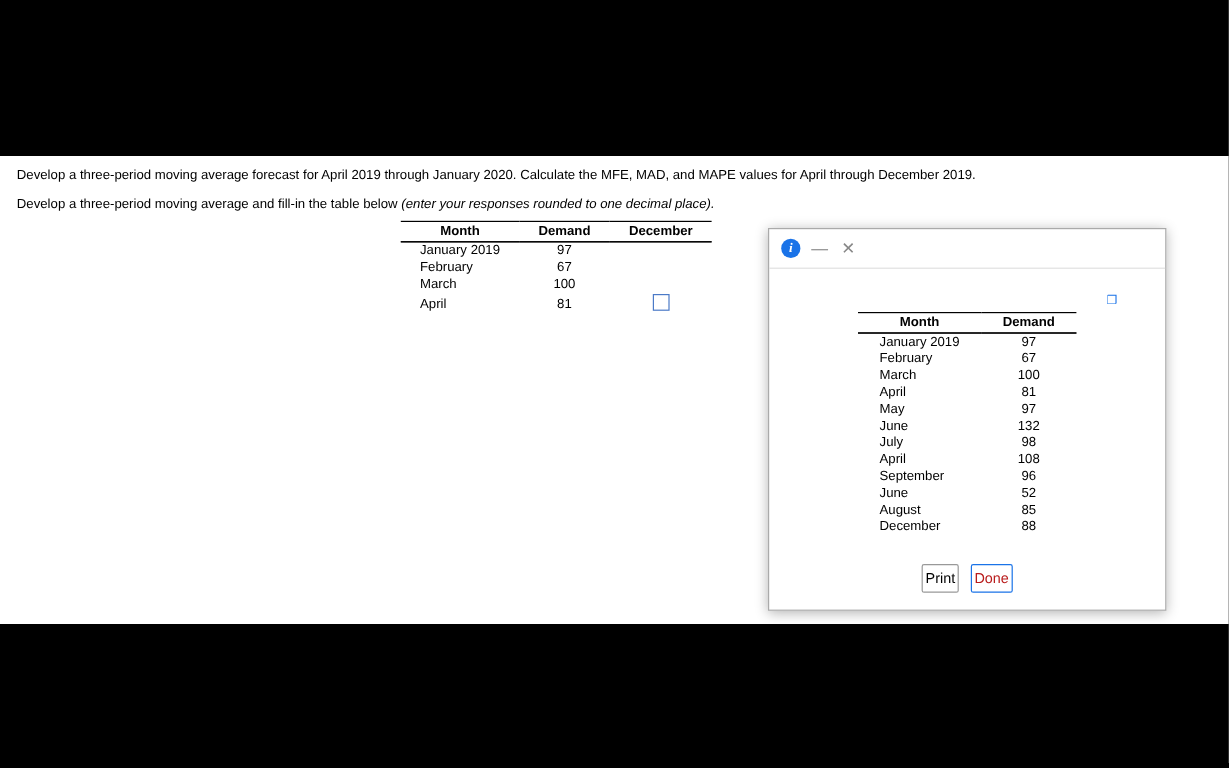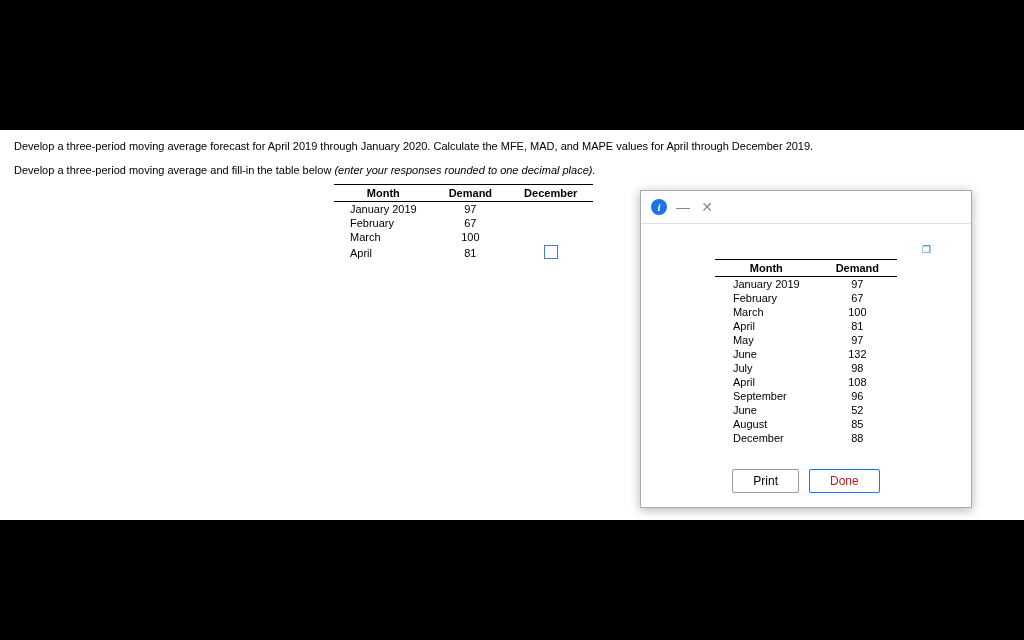--- a/index.html
+++ b/index.html
@@ -122,21 +122,21 @@
   .data-table td { padding: 1px 18px; }
   .data-table td.month { text-align: left; }
   .data-table td.demand { text-align: center; }
   .modal-footer {
     display: flex;
     justify-content: center;
     gap: 10px;
     padding: 10px 0 14px 0;
   }
   .btn {
-    padding: 4px 20px;
+    padding: 4px 2px;
     font-size: 12px;
     border: 1px solid #999;
     background: #fff;
     cursor: pointer;
     border-radius: 2px;
   }
   .btn.primary-outline {
     border: 1.5px solid #1a73e8;
     color: #b91c1c;
   }

